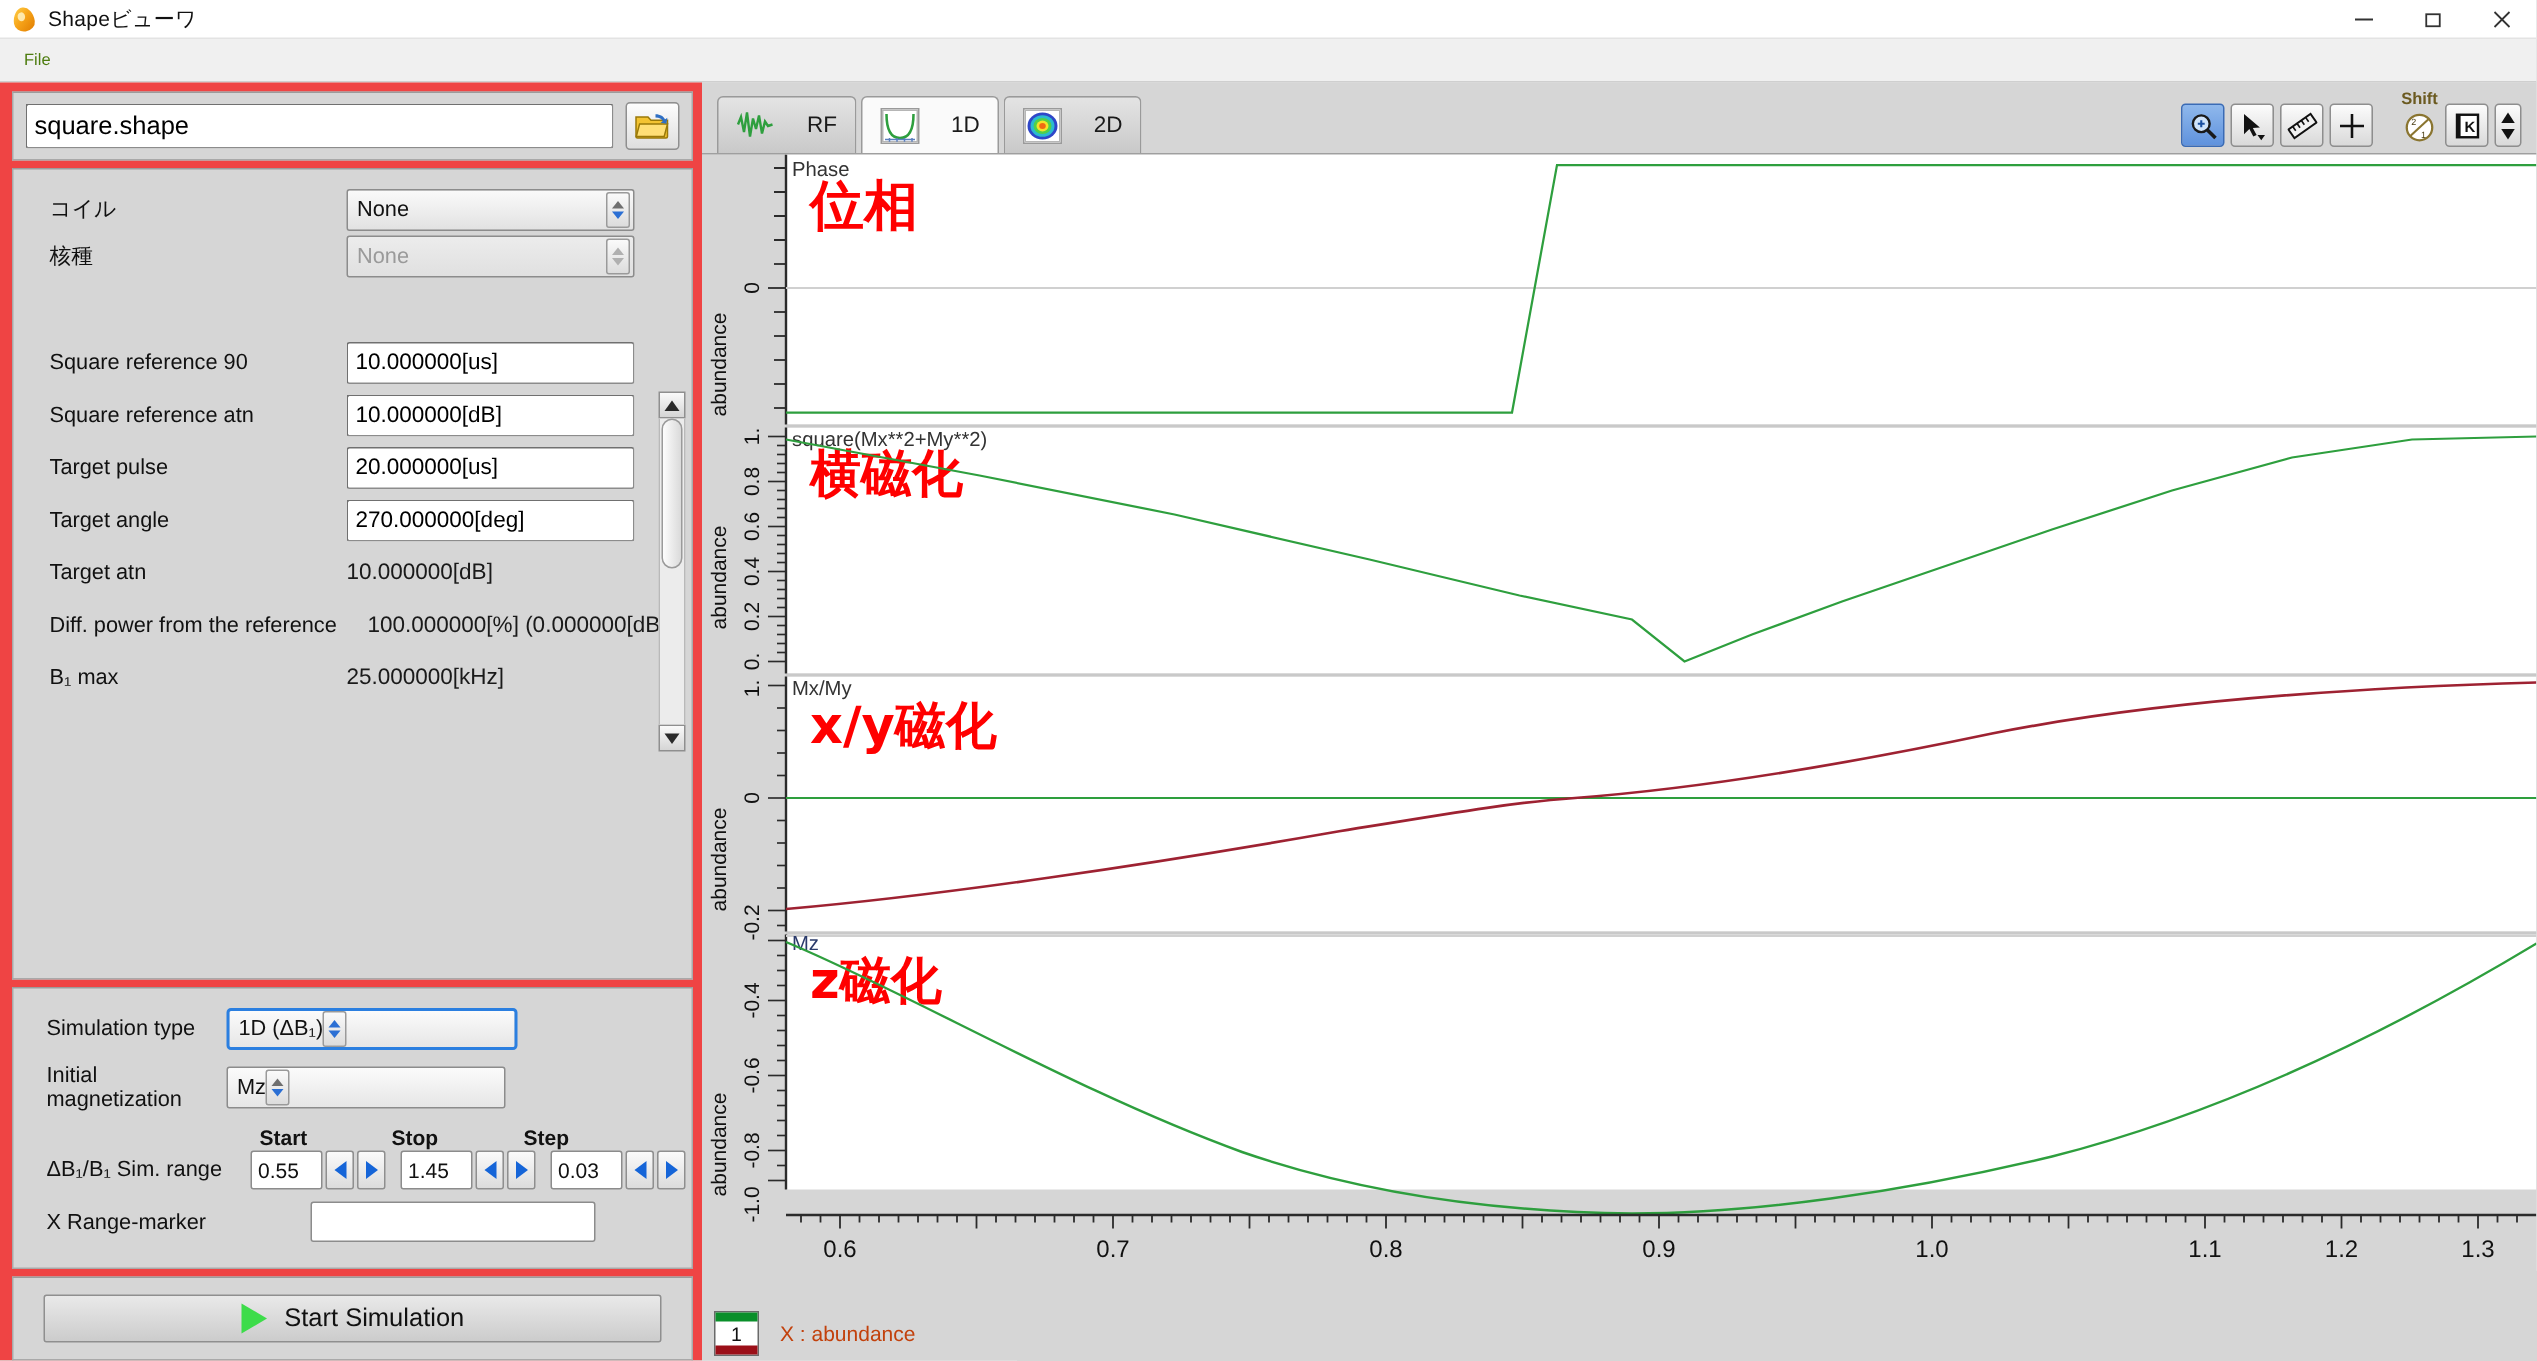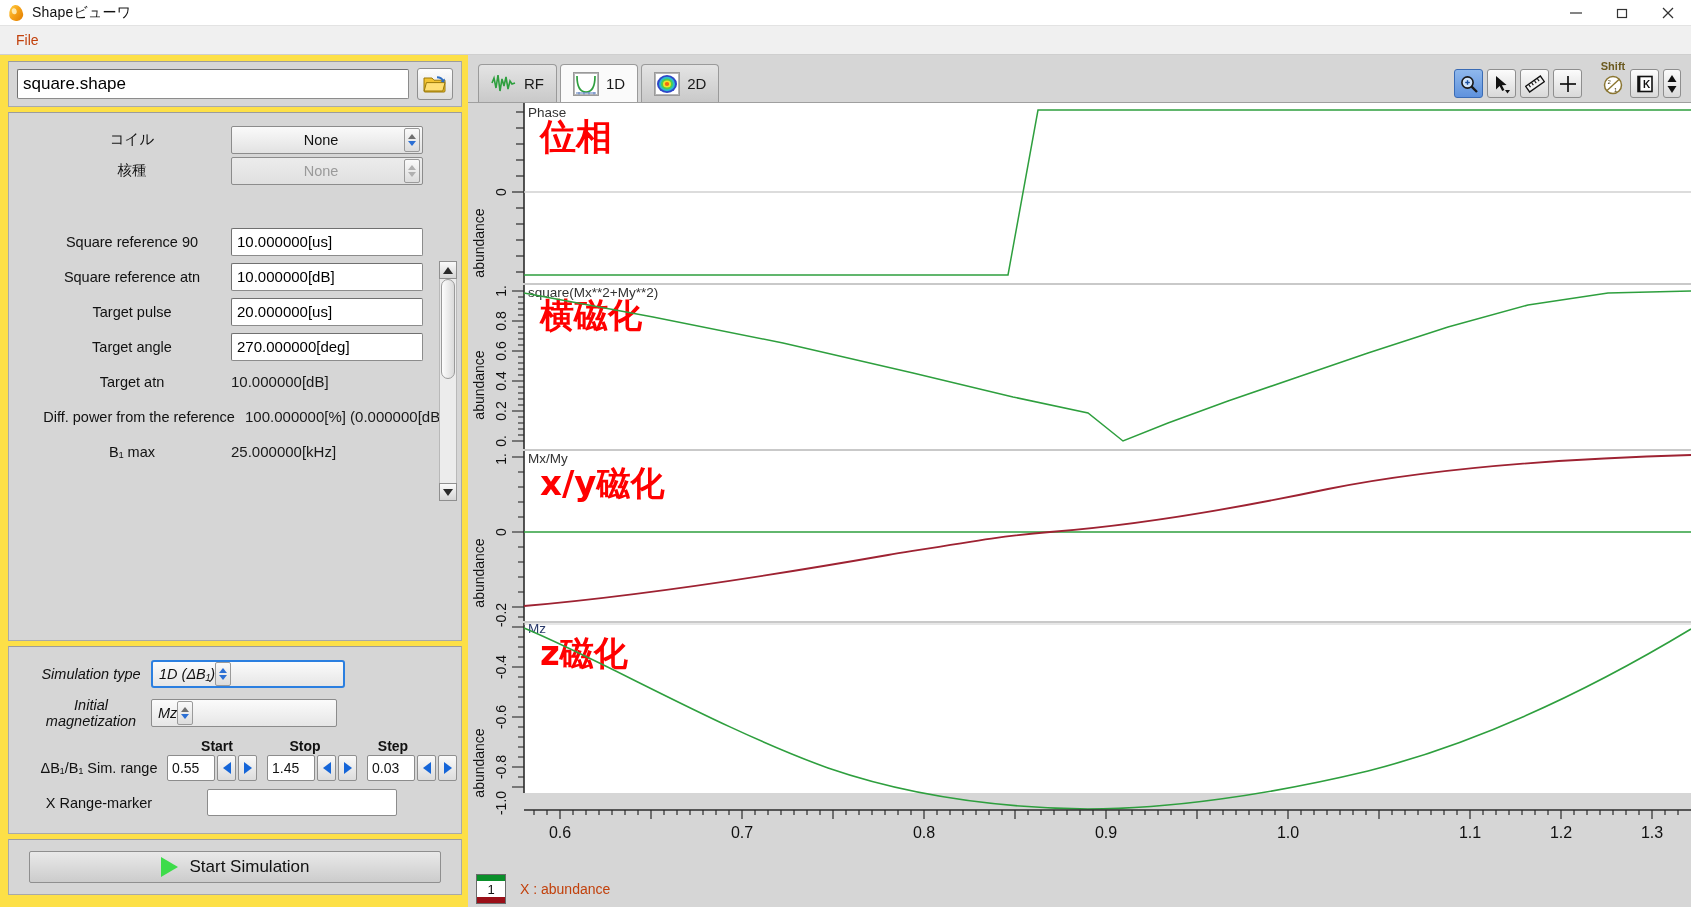--- a/index.html
+++ b/index.html
@@ -37,27 +37,27 @@
     width:46px;height:26px;display:flex;align-items:center;justify-content:center;
     font-size:15px;color:#2b2b2b;
   }
   .wbtn svg{display:block;}
 
   
   #menubar{
     height:29px;background:#f0f0f0;display:flex;align-items:center;
     border-bottom:1px solid #cfcfcf;
   }
-  #menu-file{ padding:2px 10px; margin-left:6px; font-size:14px; color:#c2410c; }
+  #menu-file{ padding:2px 10px; margin-left:6px; font-size:11px; color:#4d7c0f; }
 
   
   #main{ display:flex; height:852px; background:#d8d8d8;}
   #left{
-    width:468px; height:100%; background:#fde047; padding:6px 6px 12px 8px;
-    display:flex; flex-direction:column;text-align:center;
+    width:468px; height:100%; background:#ef4444; padding:6px 6px 0 8px;
+    display:flex; flex-direction:column;
   }
   #right{
     flex:1; background:#d6d6d6; position:relative;
   }
 
   
   .group{
     border:1px solid #a9a9a9; border-top-color:#9c9c9c;
     background:#d6d6d6; position:relative;
   }
@@ -117,21 +117,21 @@
   .sbtn{
     width:18px;height:18px;background:linear-gradient(#fafafa,#d5d5d5);
     border:1px solid #8f8f8f;display:flex;align-items:center;justify-content:center;
   }
   .sbtn .ar-up{width:0;height:0;border-left:5px solid transparent;border-right:5px solid transparent;border-bottom:7px solid #2a2a2a;}
   .sbtn .ar-dn{width:0;height:0;border-left:5px solid transparent;border-right:5px solid transparent;border-top:7px solid #2a2a2a;}
   #sb-track{flex:1;width:18px;background:#ececec;border-left:1px solid #b9b9b9;border-right:1px solid #b9b9b9;position:relative;}
   #sb-thumb{position:absolute;left:1px;top:0px;width:14px;height:100px;background:linear-gradient(90deg,#fdfdfd,#dadada);border:1px solid #9a9a9a;border-radius:7px;}
 
   
-  .srow{ display:flex; align-items:center; margin:0 0 9px 0; padding-left:22px;font-style:italic;}
+  .srow{ display:flex; align-items:center; margin:0 0 9px 0; padding-left:22px;}
   .slabel{ width:120px; font-size:14.5px;}
   .combo-sel{
     width:194px;height:28px;background:linear-gradient(#fbfbfb,#e6e6e6);
     border:2px solid #2b7fe0;border-radius:3px;display:flex;align-items:center;
     padding:0 2px 0 6px;font-size:14.5px;
   }
   .combo-plain{
     width:186px;height:28px;background:linear-gradient(#fbfbfb,#e6e6e6);
     border:1px solid #8c8c8c;border-radius:2px;display:flex;align-items:center;
     padding:0 2px 0 6px;font-size:14.5px;
@@ -164,21 +164,21 @@
   }
   #play-tri{width:0;height:0;border-top:10px solid transparent;border-bottom:10px solid transparent;border-left:17px solid #3ddc4a;}
 
   
   #tabbar{
     height:48px; display:flex; align-items:flex-end; padding-left:10px;
     border-bottom:1px solid #9f9f9f; position:relative;
   }
   .tab{
     height:38px;min-width:72px;margin-right:3px;display:flex;align-items:center;
-    gap:7px;padding:0 12px;border:1px solid #9a9a9a;border-bottom:none;
+    gap:21px;padding:0 12px;border:1px solid #9a9a9a;border-bottom:none;
     border-radius:4px 4px 0 0;background:linear-gradient(#e4e4e4,#c9c9c9);
     font-size:15px;color:#1a1a1a;
   }
   .tab.active{ background:#fafafa; }
   .tabico{ width:26px;height:24px;border:1px solid #9a9a9a;background:#fff;display:block;}
   .tabico.noborder{border:none;background:transparent;}
   #tools{ position:absolute; right:10px; bottom:4px; display:flex; align-items:flex-end; gap:4px;}
   .tool{
     width:29px;height:29px;border:1px solid #8e8e8e;border-radius:3px;
     background:linear-gradient(#fcfcfc,#d9d9d9);display:flex;align-items:center;justify-content:center;

